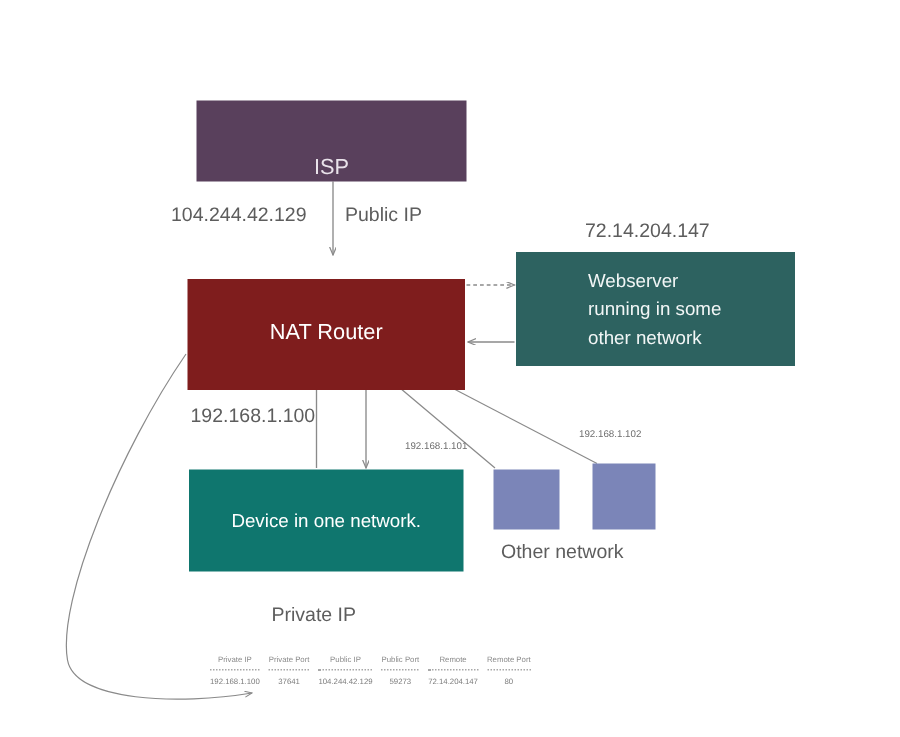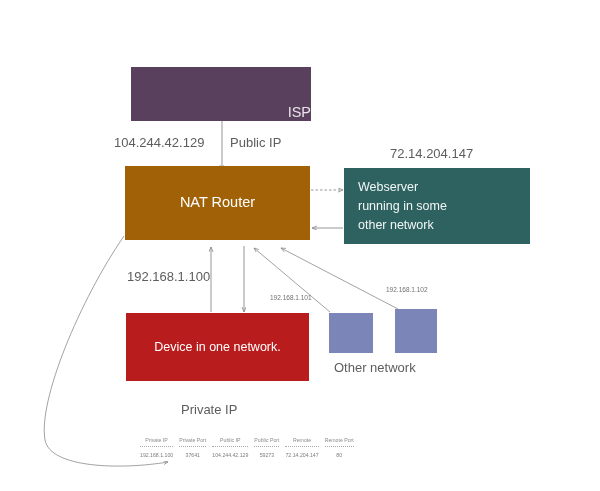--- a/index.html
+++ b/index.html
@@ -41,65 +41,65 @@
   
   #isp {
     left: 131px;
     top: 67px;
     width: 180px;
     height: 54px;
     background: #59405c;
     justify-content: center;
   }
   #isp .node-label {
-    text-align: right;
+    text-align: center;
     font-size: 14.5px;
     color: #e9e2ea;
     margin-top: 36px;
   }
 
   
   #nat-router {
     left: 125px;
-    top: 166px;
+    top: 186px;
     width: 185px;
     height: 74px;
-    background: #a16207;
+    background: #7f1d1d;
     justify-content: center;
   }
   #nat-router .node-label {
     text-align: center;
     font-size: 14.5px;
     color: #ffffff;
   }
 
   
   #webserver {
     left: 344px;
     top: 168px;
     width: 186px;
     height: 76px;
     background: #2d6260;
-    padding-left: 14px;
+    padding-left: 48px;
     padding-right: 8px;
   }
   #webserver .node-label {
     text-align: left;
     font-size: 12.5px;
     color: #f2f6f6;
     line-height: 1.52;
   }
 
   
   #device-main {
     left: 126px;
     top: 313px;
     width: 183px;
     height: 68px;
-    background: #b91c1c;
+    background: #0f766e;
     justify-content: center;
   }
   #device-main .node-label {
     text-align: center;
     font-size: 12.5px;
     color: #ffffff;
   }
 
   .device-small {
     position: absolute;

